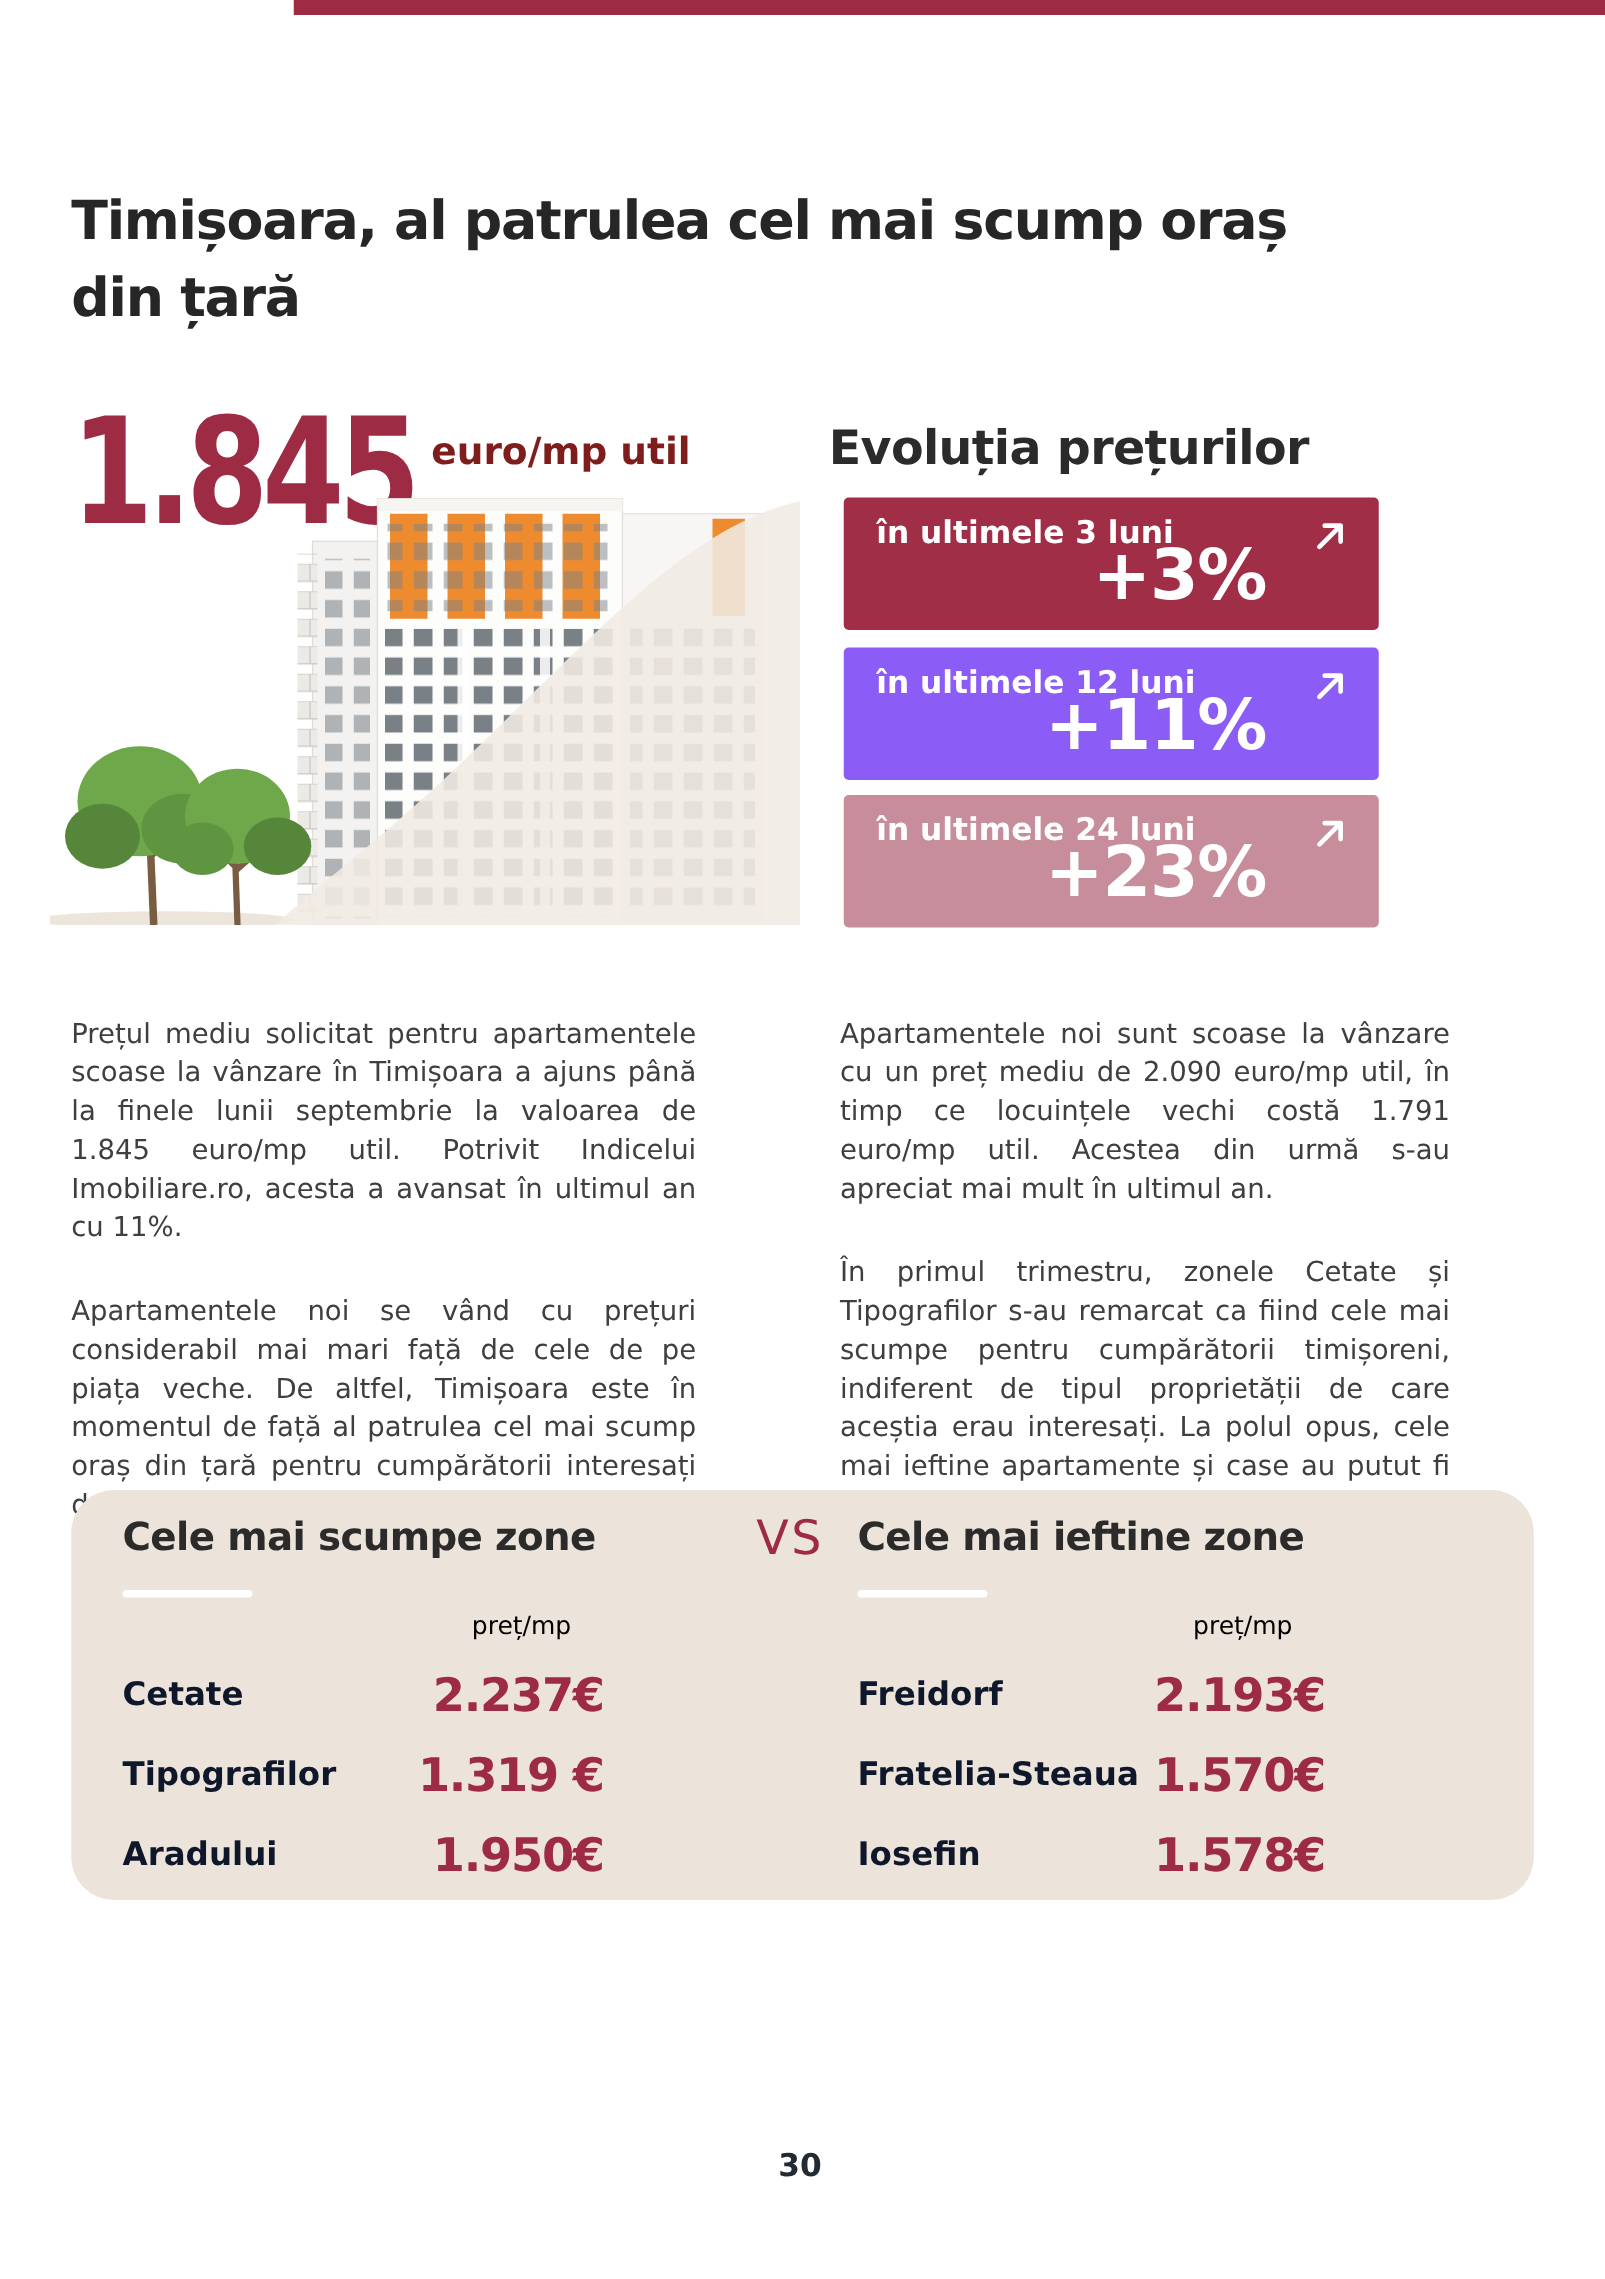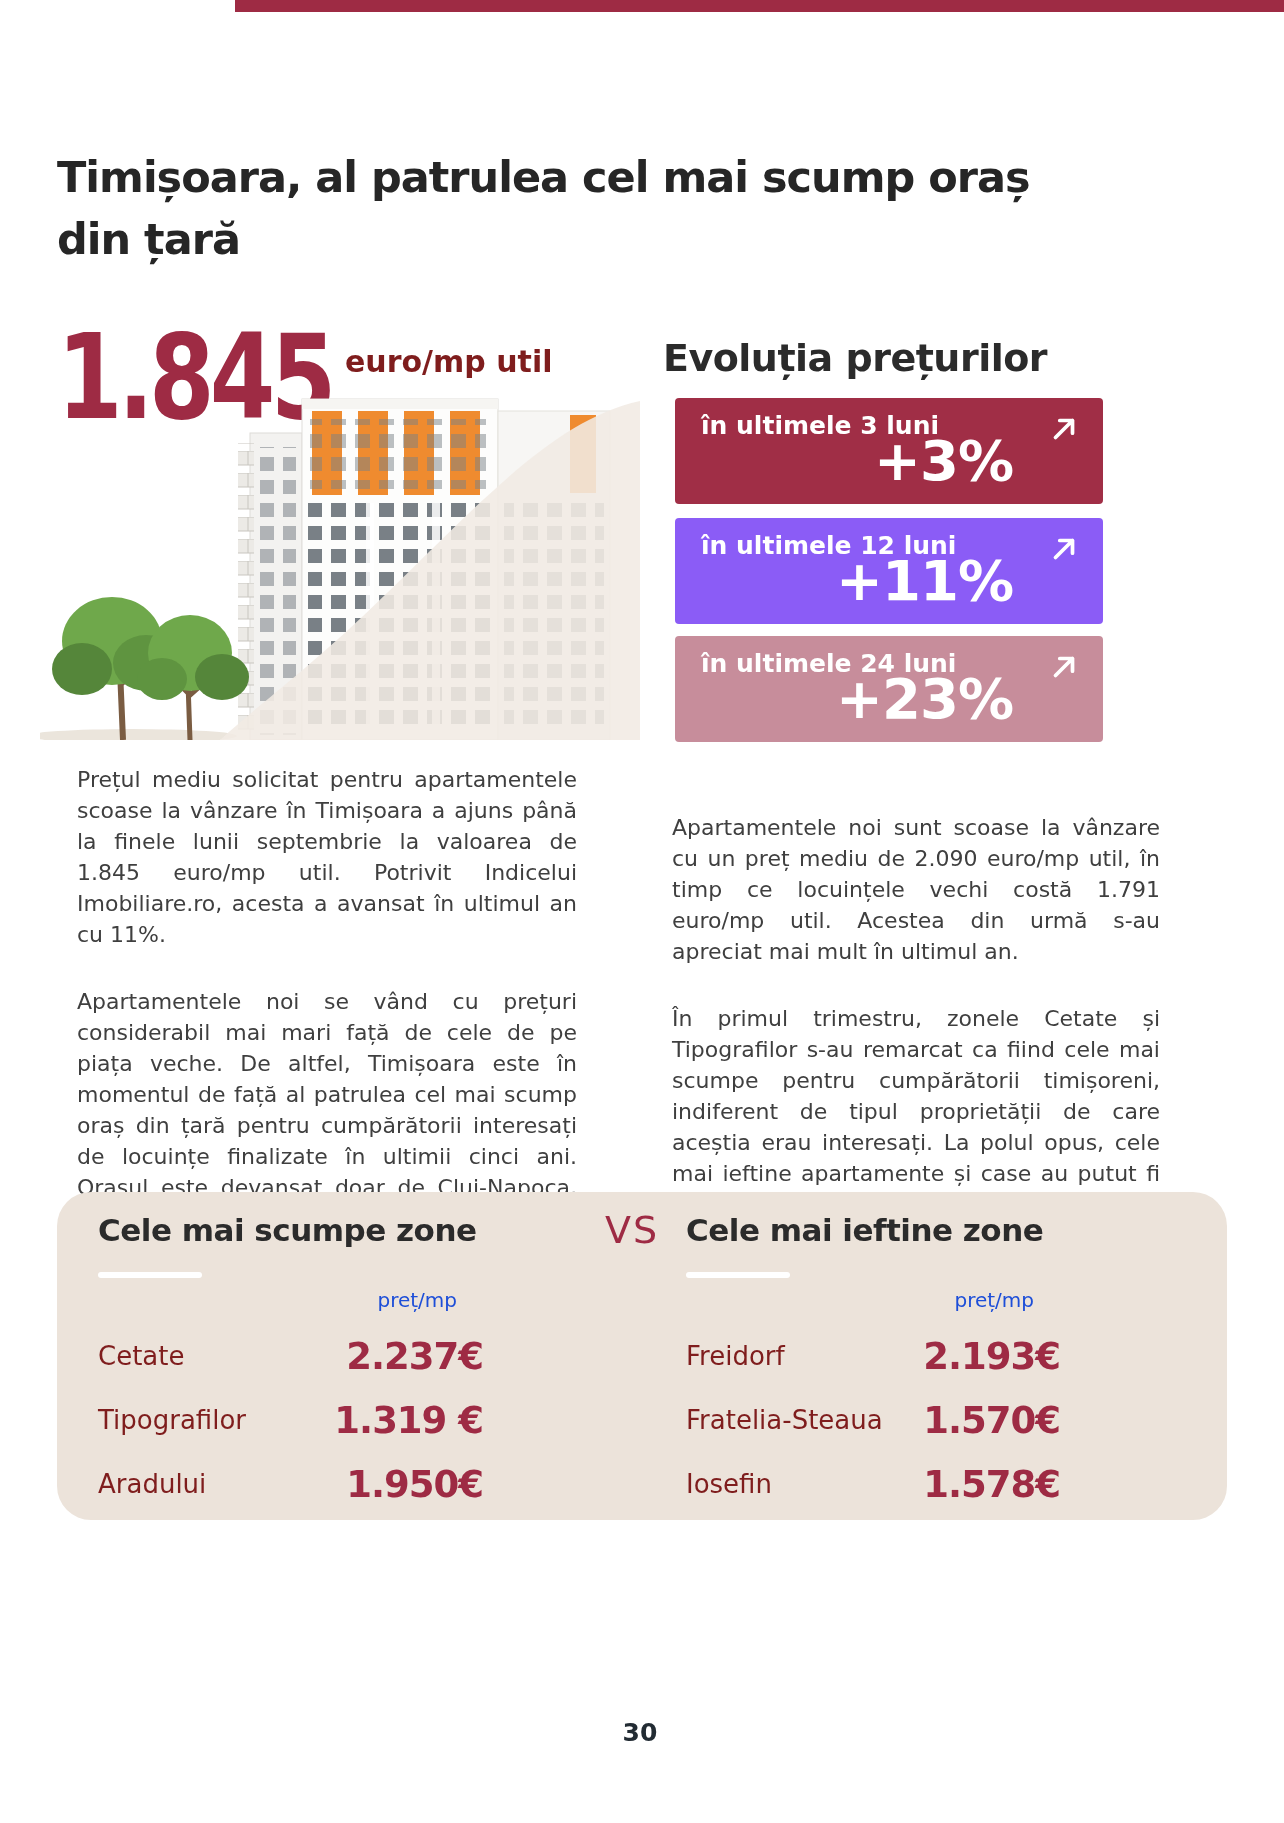--- a/index.html
+++ b/index.html
@@ -24,37 +24,37 @@
   .card { position:absolute; left:675px; width:428px; height:106px; border-radius:4px; color:#fff; }
   .card-0 { top:398px; background:#a02e46; }
   .card-1 { top:518px; background:#8b5cf6; }
   .card-2 { top:636px; background:#c78d9b; }
   .card-label { position:absolute; left:26px; top:13px; font-size:25px; font-weight:700; }
   .card-value { position:absolute; right:90px; top:30px; font-size:56px; font-weight:800; letter-spacing:-1px; }
   .card-arrow { position:absolute; right:22px; top:14px; width:34px; height:34px; }
 
   .col { position:absolute; font-size:22px; line-height:31px; color:#3f3f3f; text-align:justify; }
   .col p + p { margin-top:36px; }
-  .col-left  { left:57px;  top:764px; width:500px;margin-left:20px; }
+  .col-left  { left:57px;  top:812px; width:500px; }
   .col-right { left:672px; top:812px; width:488px; }
 
   .panel { position:absolute; left:57px; top:1192px; width:1170px; height:328px;
            background:#ece3da; border-radius:34px; }
   .panel-heading { position:absolute; top:20px; font-size:31px; font-weight:800; color:#2b2b2b; letter-spacing:-0.5px; }
   .ph-left { left:41px; } .ph-right { left:629px; }
   .vs { position:absolute; left:520px; top:16px; width:110px; text-align:center;
         font-size:38px; font-weight:400; color:#9e2b44; letter-spacing:2px; }
   .hbar { position:absolute; top:80px; width:104px; height:6px; background:#ffffff; border-radius:3px; }
   .hbar-left { left:41px; } .hbar-right { left:629px; }
-  .plabel { position:absolute; top:96px; font-size:20px; color:#1d4ed8; text-align:right; padding-right:26px; }
+  .plabel { position:absolute; top:96px; font-size:20px; color:#000000; text-align:right; padding-right:26px; }
   .pl-left { left:41px; width:385px; } .pl-right { left:629px; width:374px; }
   .zlist { position:absolute; top:132px; }
   .zl-left { left:41px; width:385px; } .zl-right { left:629px; width:374px; }
   .zrow { display:flex; align-items:center; height:64px; }
-  .zname { flex:1; font-size:26px; color:#7f1d1d; }
+  .zname { flex:1; font-size:26px; color:#0f172a;font-weight:bold; }
   .zprice { font-size:37px; font-weight:800; color:#9e2b44; text-align:right; letter-spacing:-1px; }
 
   .page-number { position:absolute; left:590px; top:1718px; width:100px; text-align:center;
                  font-size:25px; font-weight:800; color:#222b33; }
 </style>
 </head>
 <body>
 
 <div class="page">
 

